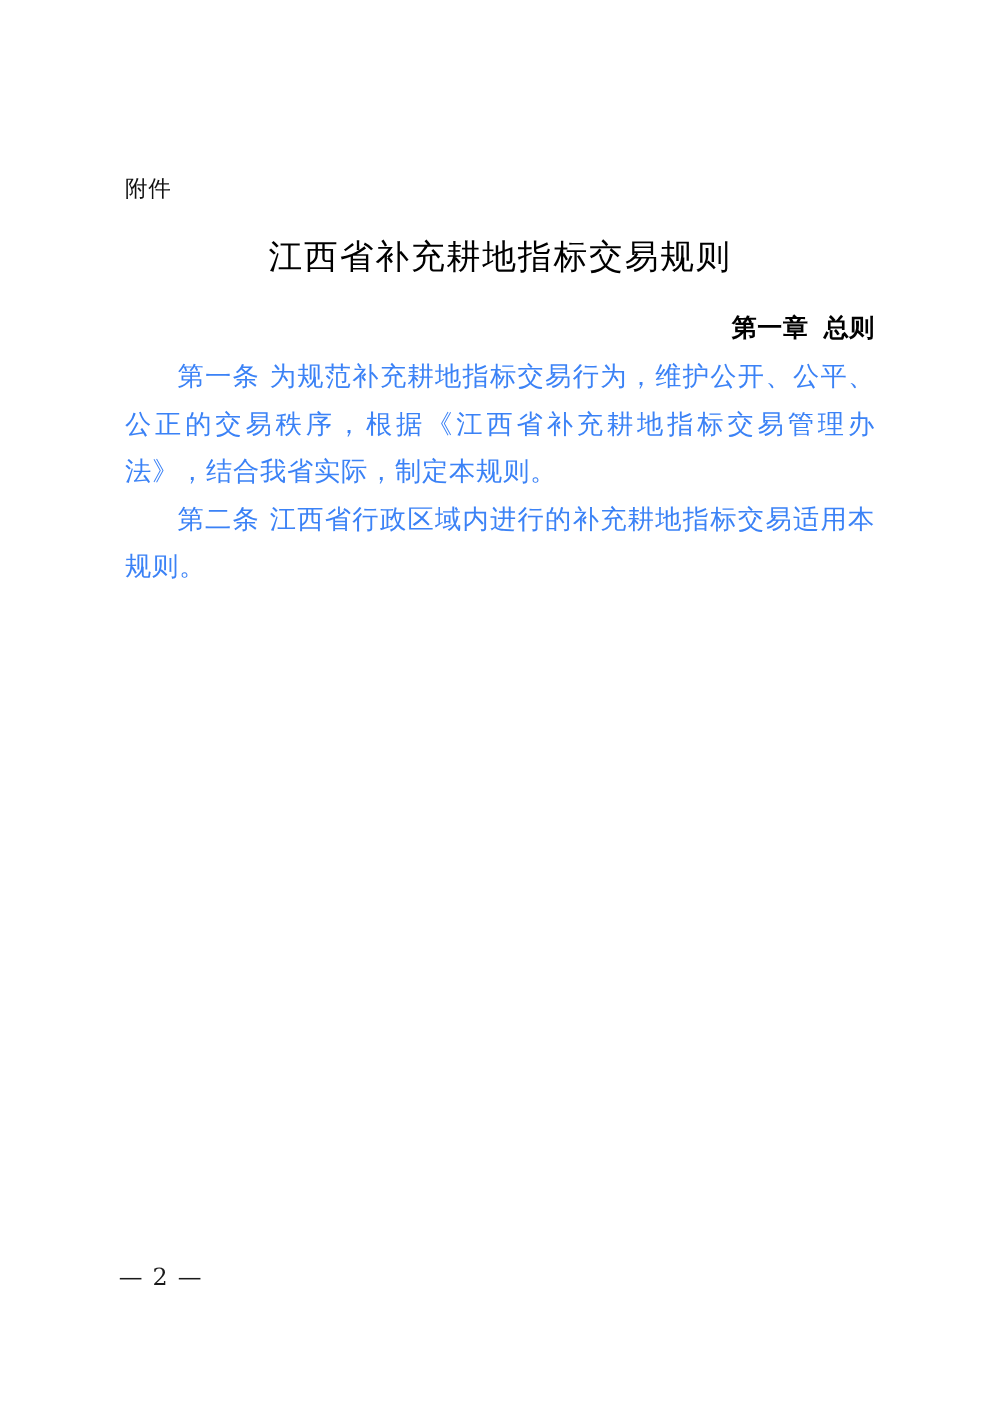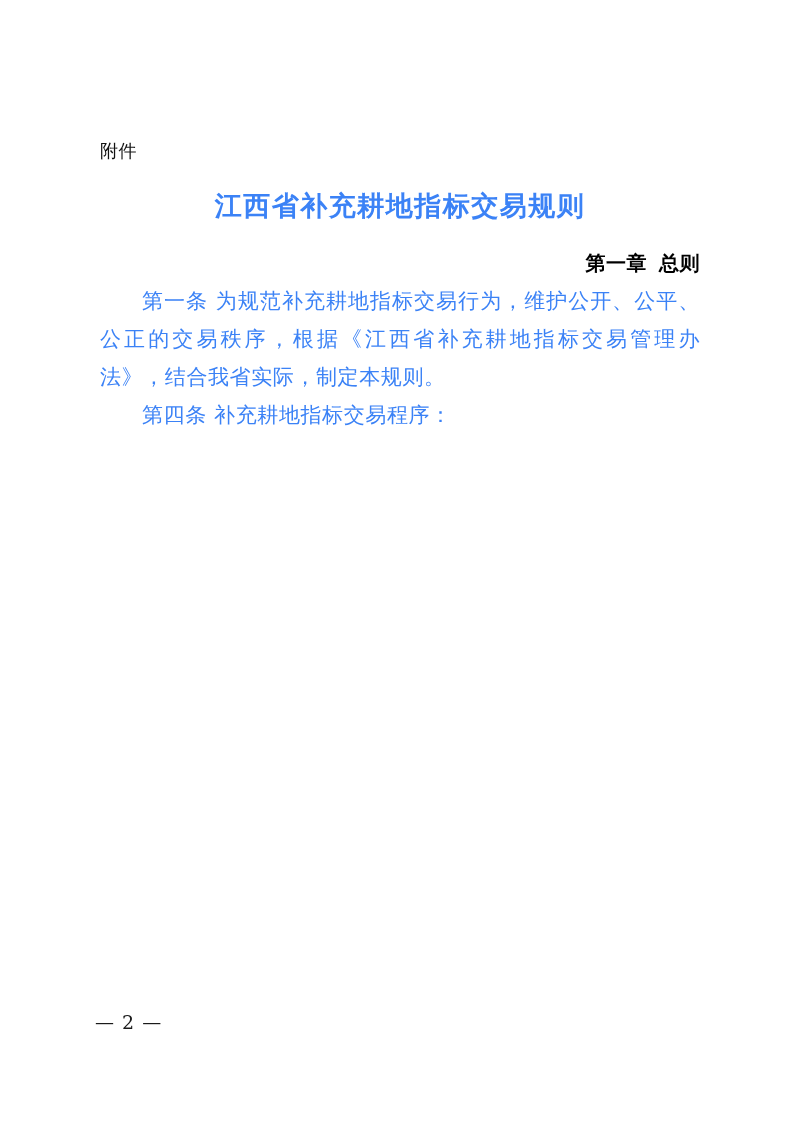--- a/index.html
+++ b/index.html
@@ -39,26 +39,26 @@
     line-height: 26px;
     letter-spacing: 0.5px;
     color: #111111;
     margin: 0 0 0 0;
     white-space: pre;
   }
 
   
   .doc-title {
     font-family: "DejaVu Serif", "Liberation Serif", serif;
-    font-weight: bold;
+    font-weight: normal;
     font-size: 27px;
     line-height: 40px;
     text-align: center;
     letter-spacing: 1.5px;
-    color: #3b82f6;
+    color: #000000;
     margin: 22px 0 0 0;
     white-space: pre;
   }
 
   
   .chapter-heading {
     font-family: "Liberation Sans", "DejaVu Sans", sans-serif;
     font-weight: bold;
     font-size: 20px;
     line-height: 38px;
@@ -109,26 +109,26 @@
     <div class="attachment-label">附件</div>
 
     <h1 class="doc-title">江西省补充耕地指标交易规则</h1>
 
     <div class="spacer-chapter1"></div>
 
     <div class="chapter-heading">第一章  总则</div>
 
     <p class="body-para">第一条  为规范补充耕地指标交易行为，维护公开、公平、公正的交易秩序，根据《江西省补充耕地指标交易管理办法》，结合我省实际，制定本规则。</p>
 
+    <p class="body-para">第二条  江西省行政区域内进行的补充耕地指标交易适用本规则。</p>
 
 
 
     <div class="spacer-chapter2"></div>
 
 
-    <p class="body-para">第四条  补充耕地指标交易程序：</p>
 
 
   </div>
 
   <div class="page-number">— 2 —</div>
 
 </div>
 
 </body></html>

